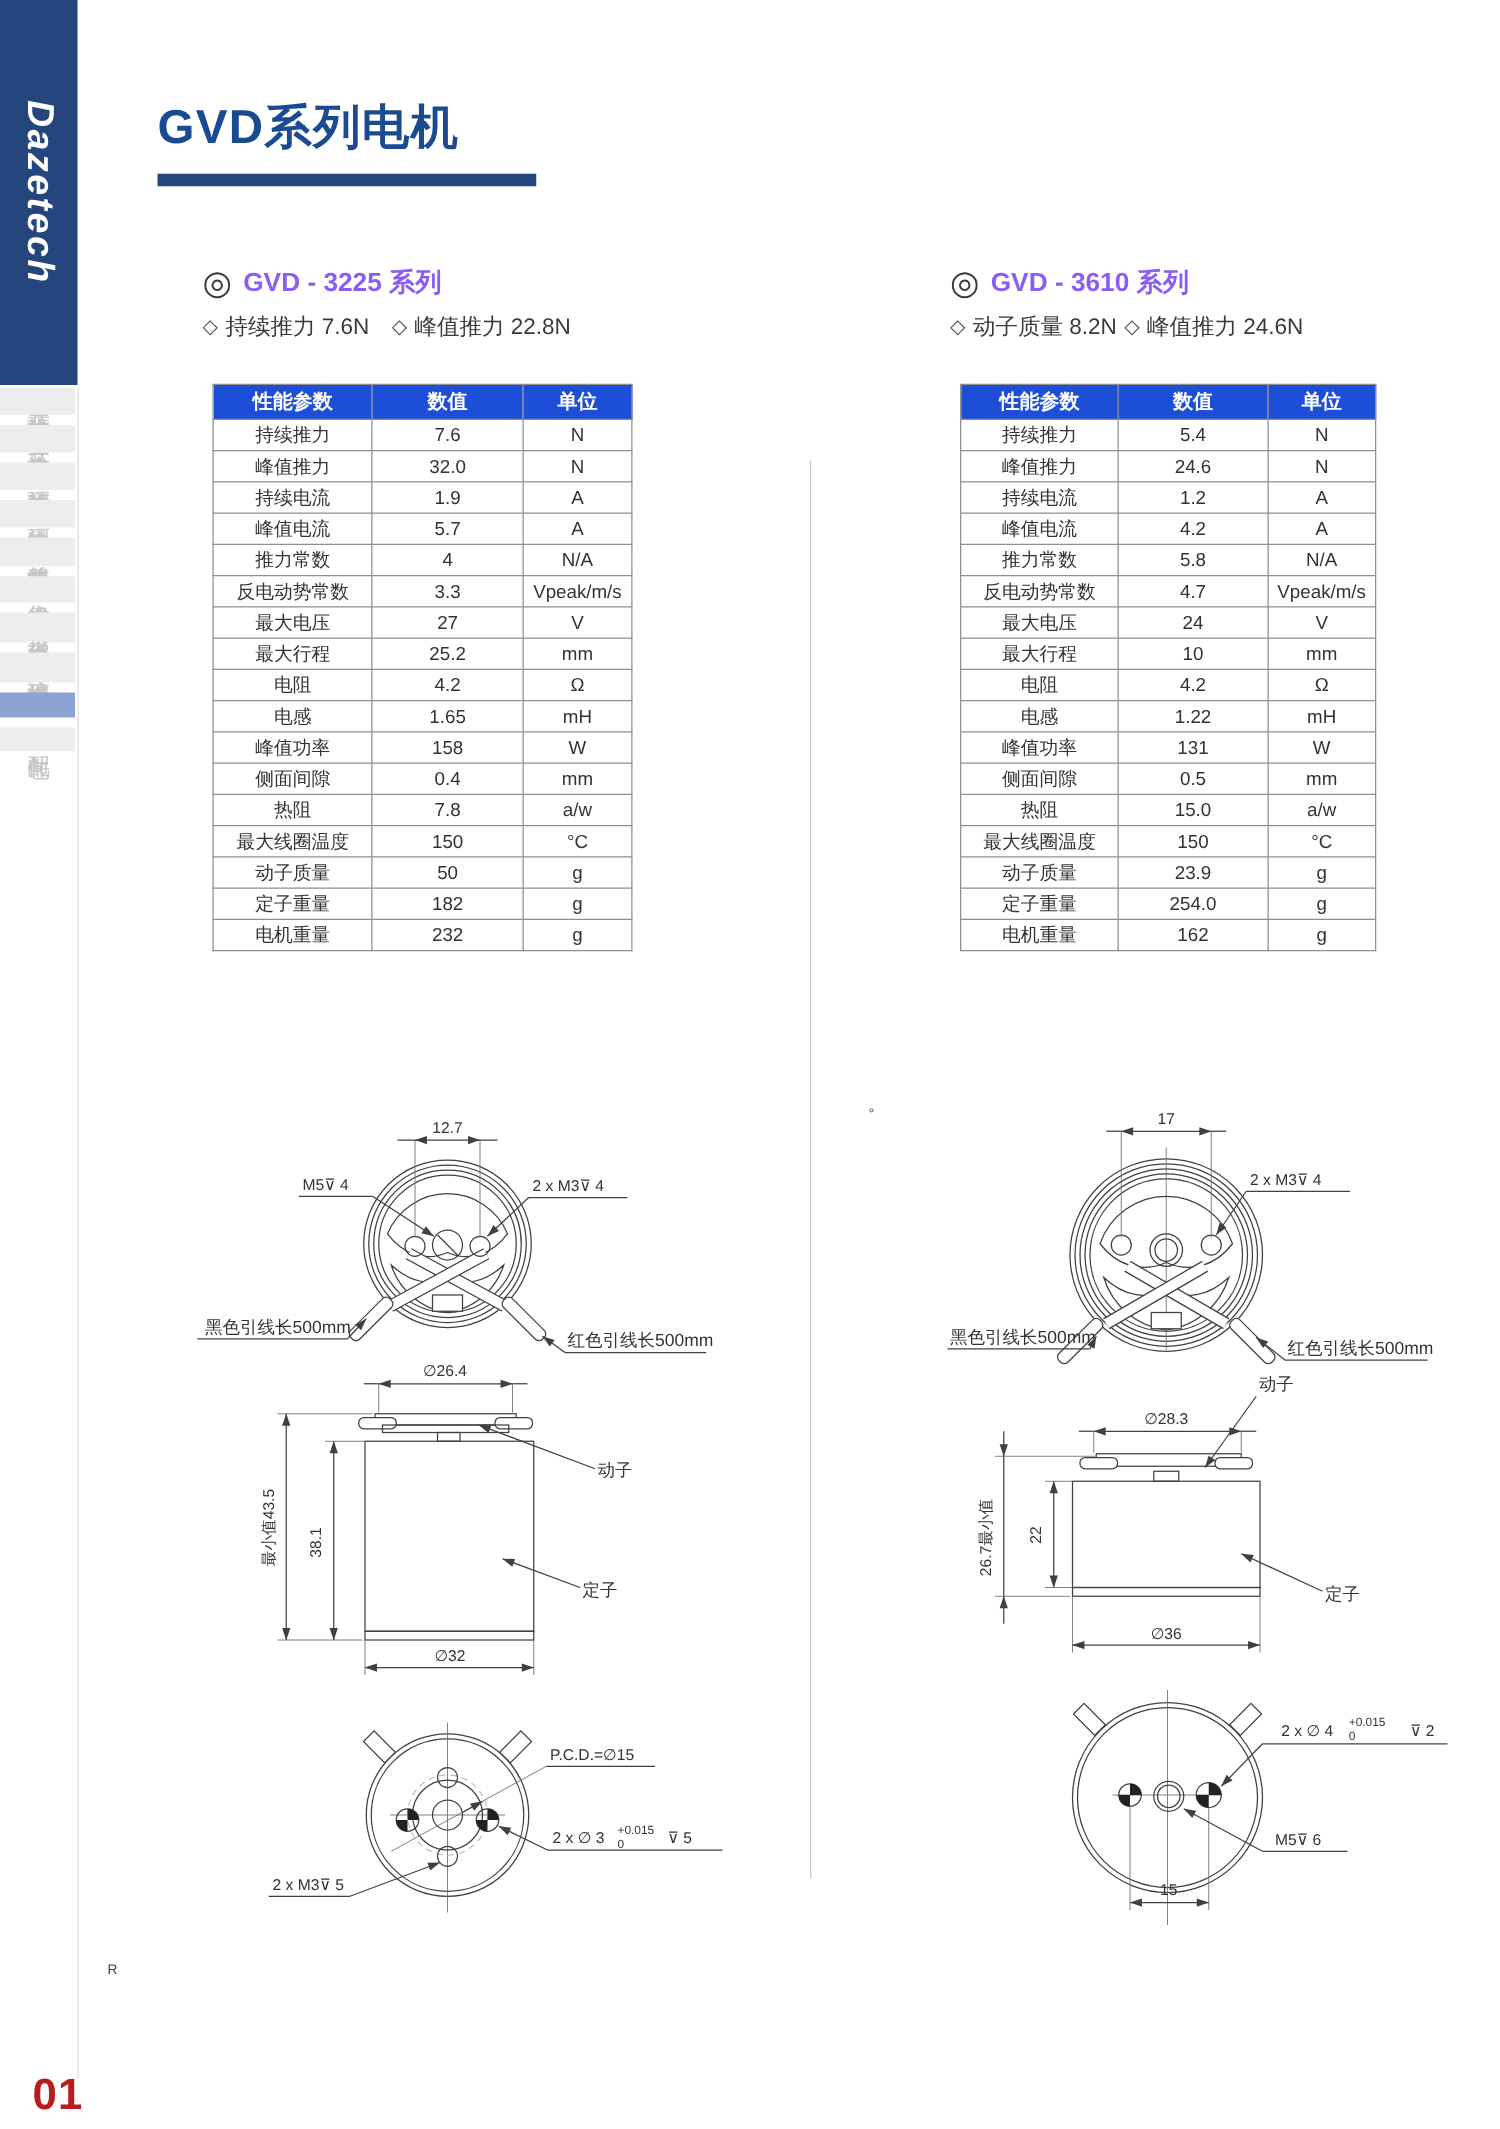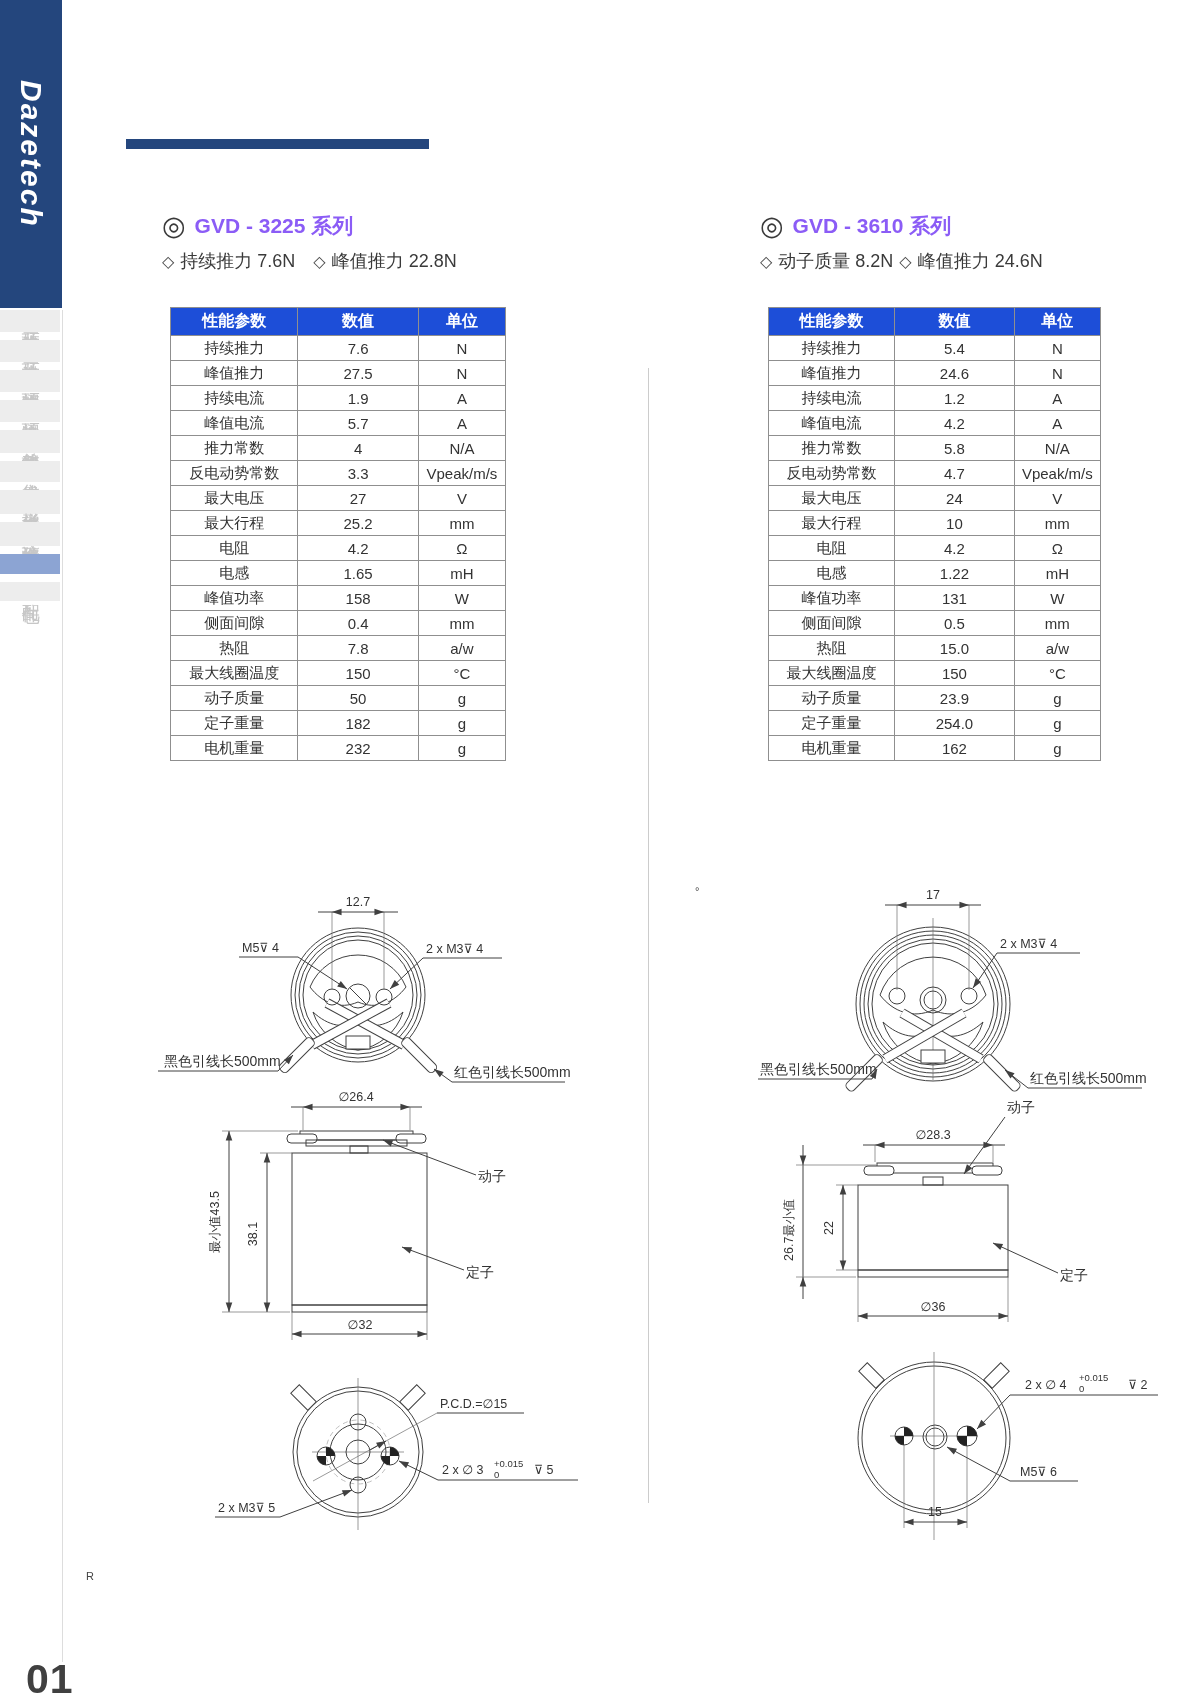--- a/index.html
+++ b/index.html
@@ -8,21 +8,21 @@
   .abs{position:absolute}
   
   .logo-strip{left:0;top:0;width:62px;height:308px;background:#24467d;display:flex;align-items:center;justify-content:center}
   .logo{writing-mode:vertical-rl;color:#fff;font-style:italic;font-weight:bold;font-size:30px;letter-spacing:2px}
   .tabs{left:0;top:310px;width:62px;display:flex;flex-direction:column;gap:8px}
   .tab{width:60px;background:#ededed;display:flex;justify-content:center;padding:8px 0;cursor:pointer}
   .tab-label{writing-mode:vertical-rl;text-orientation:upright;font-size:18px;letter-spacing:1px;color:#c7c7c7;line-height:1.08}
   .tab.active{background:#8ca4d3}
   .tab.active .tab-label{color:#fff}
   .side-line{left:62px;top:310px;width:1px;height:1352px;background:#ddd}
-  .pagenum{left:26px;top:1656px;font-size:41px;font-weight:600;color:#404040;letter-spacing:1px}
+  .pagenum{left:26px;top:1656px;font-size:35px;font-weight:600;color:#b91c1c;letter-spacing:1px}
   
   .h1{left:126px;top:76px;font-size:38px;font-weight:bold;color:#1a4a91;letter-spacing:1px}
   .title-bar{left:126px;top:139px;width:303px;height:10px;background:#24467d}
   .vdivider{left:648px;top:368px;width:1px;height:1135px;background:#ccc}
   .stray{color:#444;font-size:11px}
   
   .sec-title{display:flex;align-items:center;gap:9px}
   .marker{font-size:27px;color:#3a3a3a;line-height:1}
   .stitle{font-size:21px;font-weight:700;color:#8b5cf6}
   .sec-bullets{margin-top:9px;display:flex;align-items:center;gap:6px;font-size:18px;color:#3a3a3a}
@@ -93,20 +93,21 @@
         <span class="tab-label">音圈电机</span>
       </div>
 
       <div class="tab">
         <span class="tab-label">配件包</span>
       </div>
     </nav>
   <div class="abs side-line"></div>
   <div class="abs pagenum">01</div>
 
+  <h1 class="abs h1" style="margin:0">GVD系列电机</h1>
   <div class="abs title-bar"></div>
   <div class="abs vdivider"></div>
   <span class="abs stray" style="left:86px;top:1570px">R</span>
   <span class="abs stray" style="left:695px;top:885px">°</span>
 
   <div class="abs" style="left:162px;top:212px">
     <div class="sec-title">
       <span class="marker">◎</span>
       <span class="stitle">GVD - 3225 系列</span>
     </div>
@@ -147,21 +148,21 @@
     <tbody>
 
         <tr>
           <td>持续推力</td>
           <td>7.6</td>
           <td>N</td>
         </tr>
 
         <tr>
           <td>峰值推力</td>
-          <td>27.5</td>
+          <td>32.0</td>
           <td>N</td>
         </tr>
 
         <tr>
           <td>持续电流</td>
           <td>1.9</td>
           <td>A</td>
         </tr>
 
         <tr>

